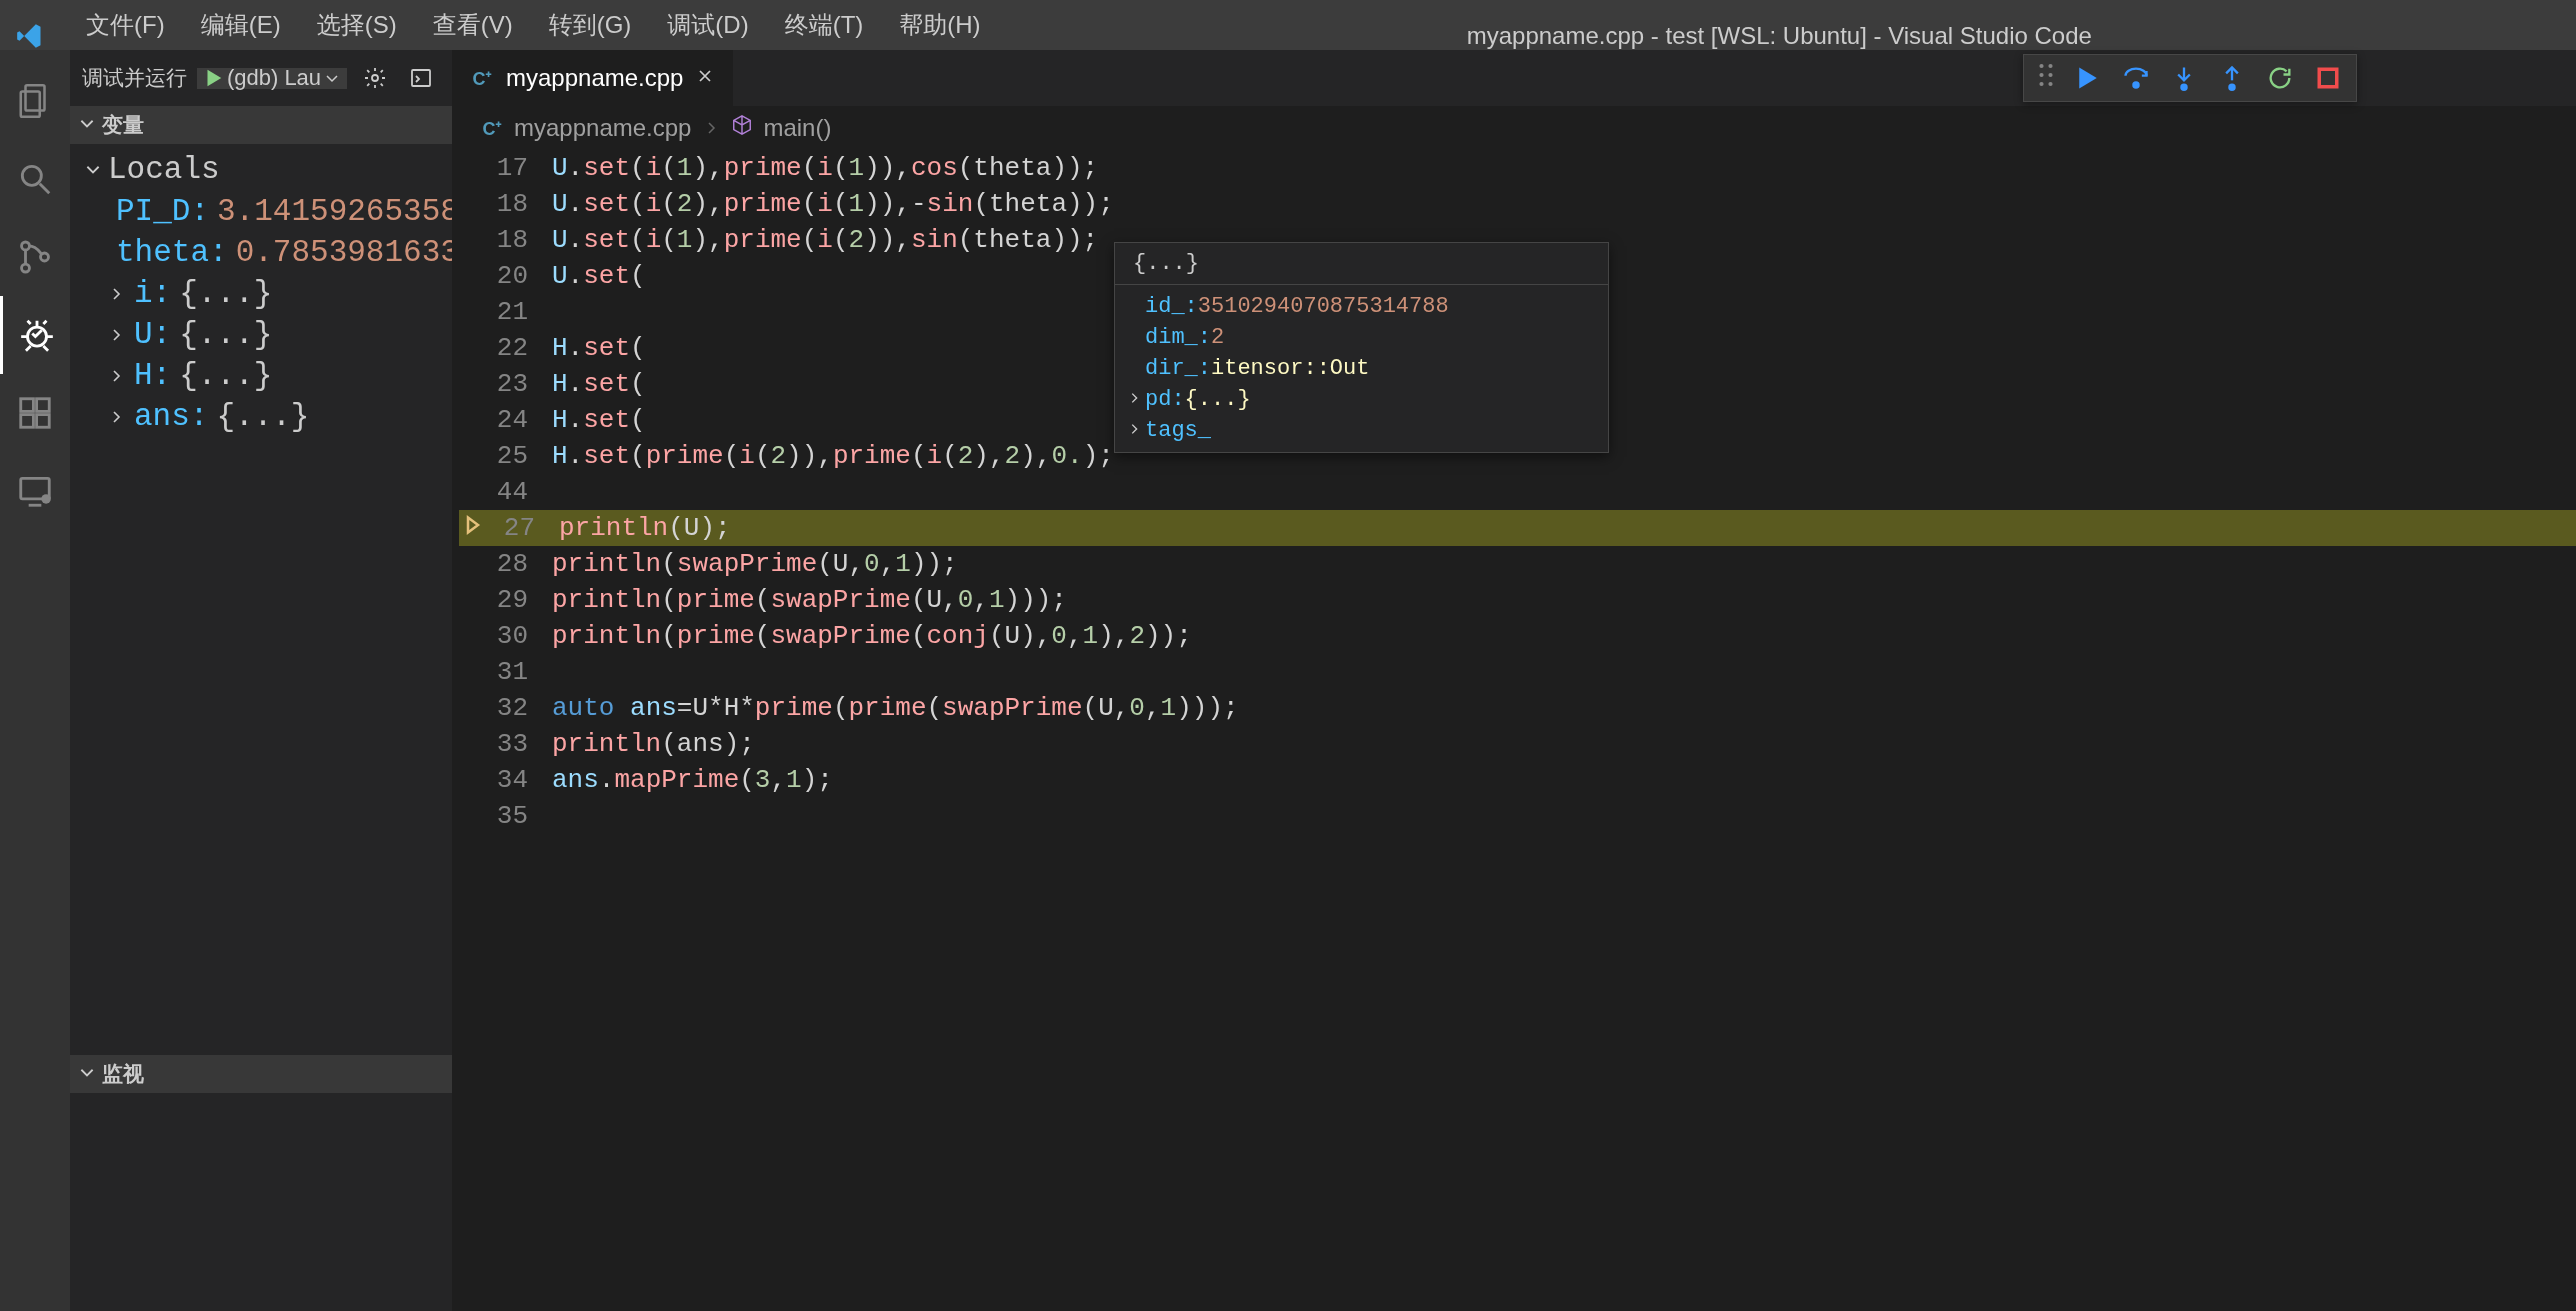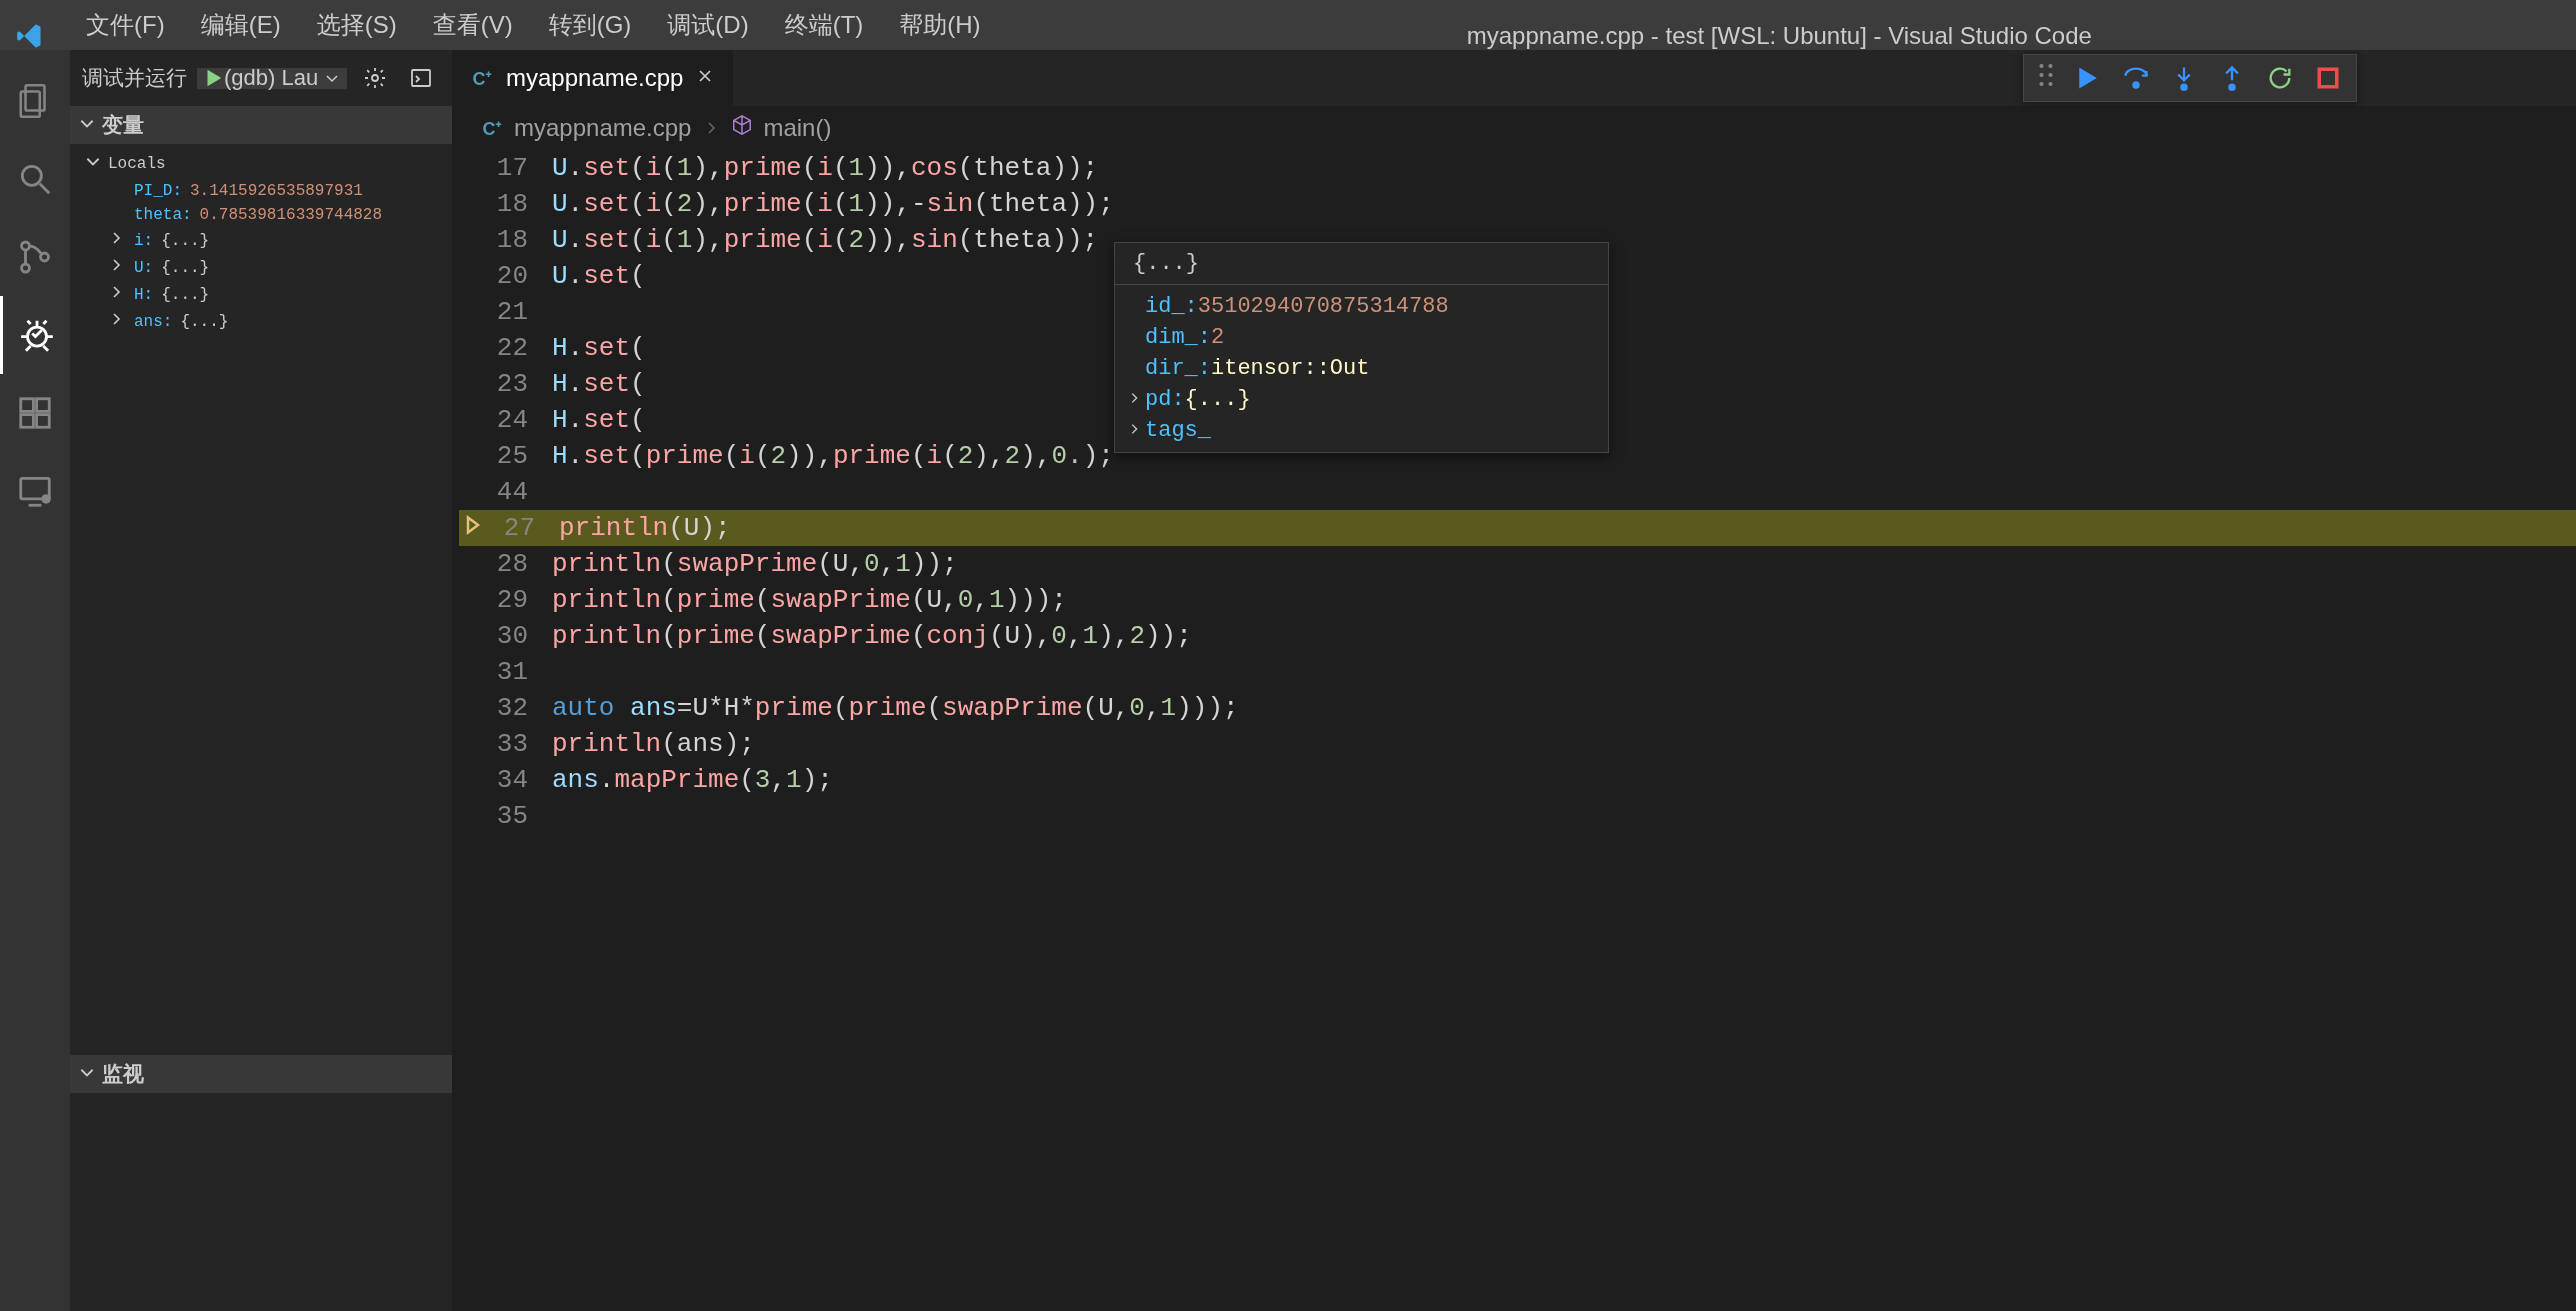--- a/index.html
+++ b/index.html
@@ -68,20 +68,21 @@
     background: #252526;
     display: flex;
     flex-direction: column;
   }
   .debug-top-row {
     height: 56px;
     display: flex;
     align-items: center;
     padding: 0 12px;
     gap: 10px;
+    text-align: center;
   }
   .debug-label { font-size: 21px; color: #cccccc; }
   .launch-pick {
     display: flex;
     align-items: center;
     background: #3c3c3c;
     border: 1px solid #3c3c3c;
     height: 21px;
     padding: 0 6px 0 4px;
     gap: 0;
@@ -110,21 +111,21 @@
     padding: 0 8px;
     font-size: 21px;
     font-weight: 600;
     cursor: pointer;
     gap: 6px;
   }
   .section-header .chev { width: 18px; }
   .var-tree {
     padding: 4px 0 4px 14px;
     font-family: "Consolas","Courier New",monospace;
-    font-size: 16px;
+    font-size: 31px;
   }
   .var-scope {
     display: flex;
     align-items: center;
     gap: 6px;
     padding: 4px 0;
     cursor: pointer;
   }
   .var-row {
     display: flex;

